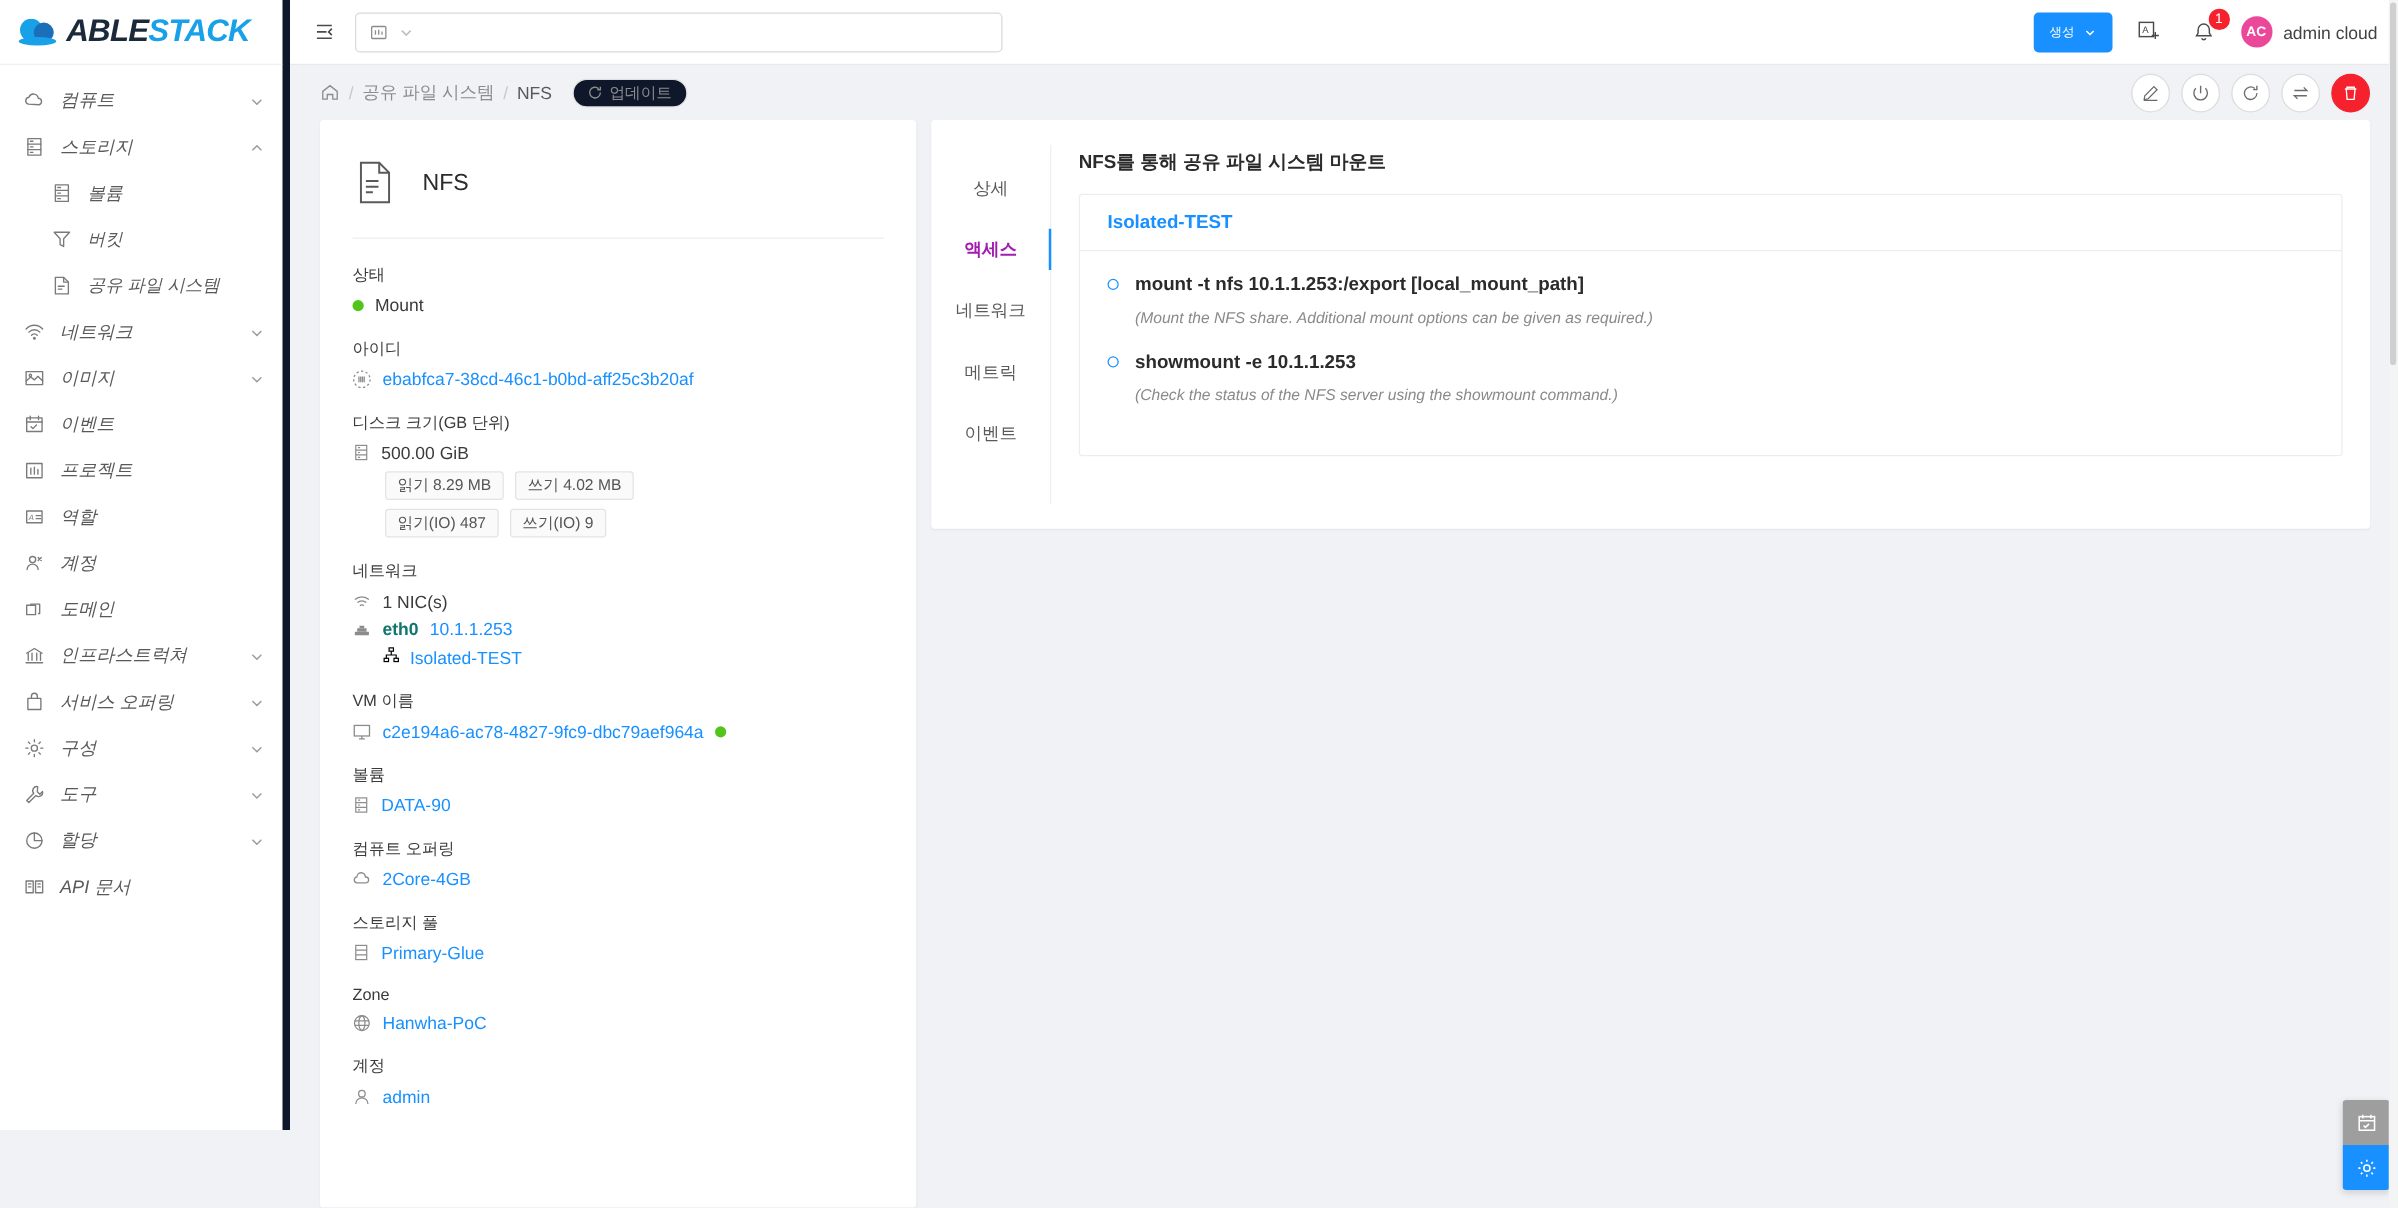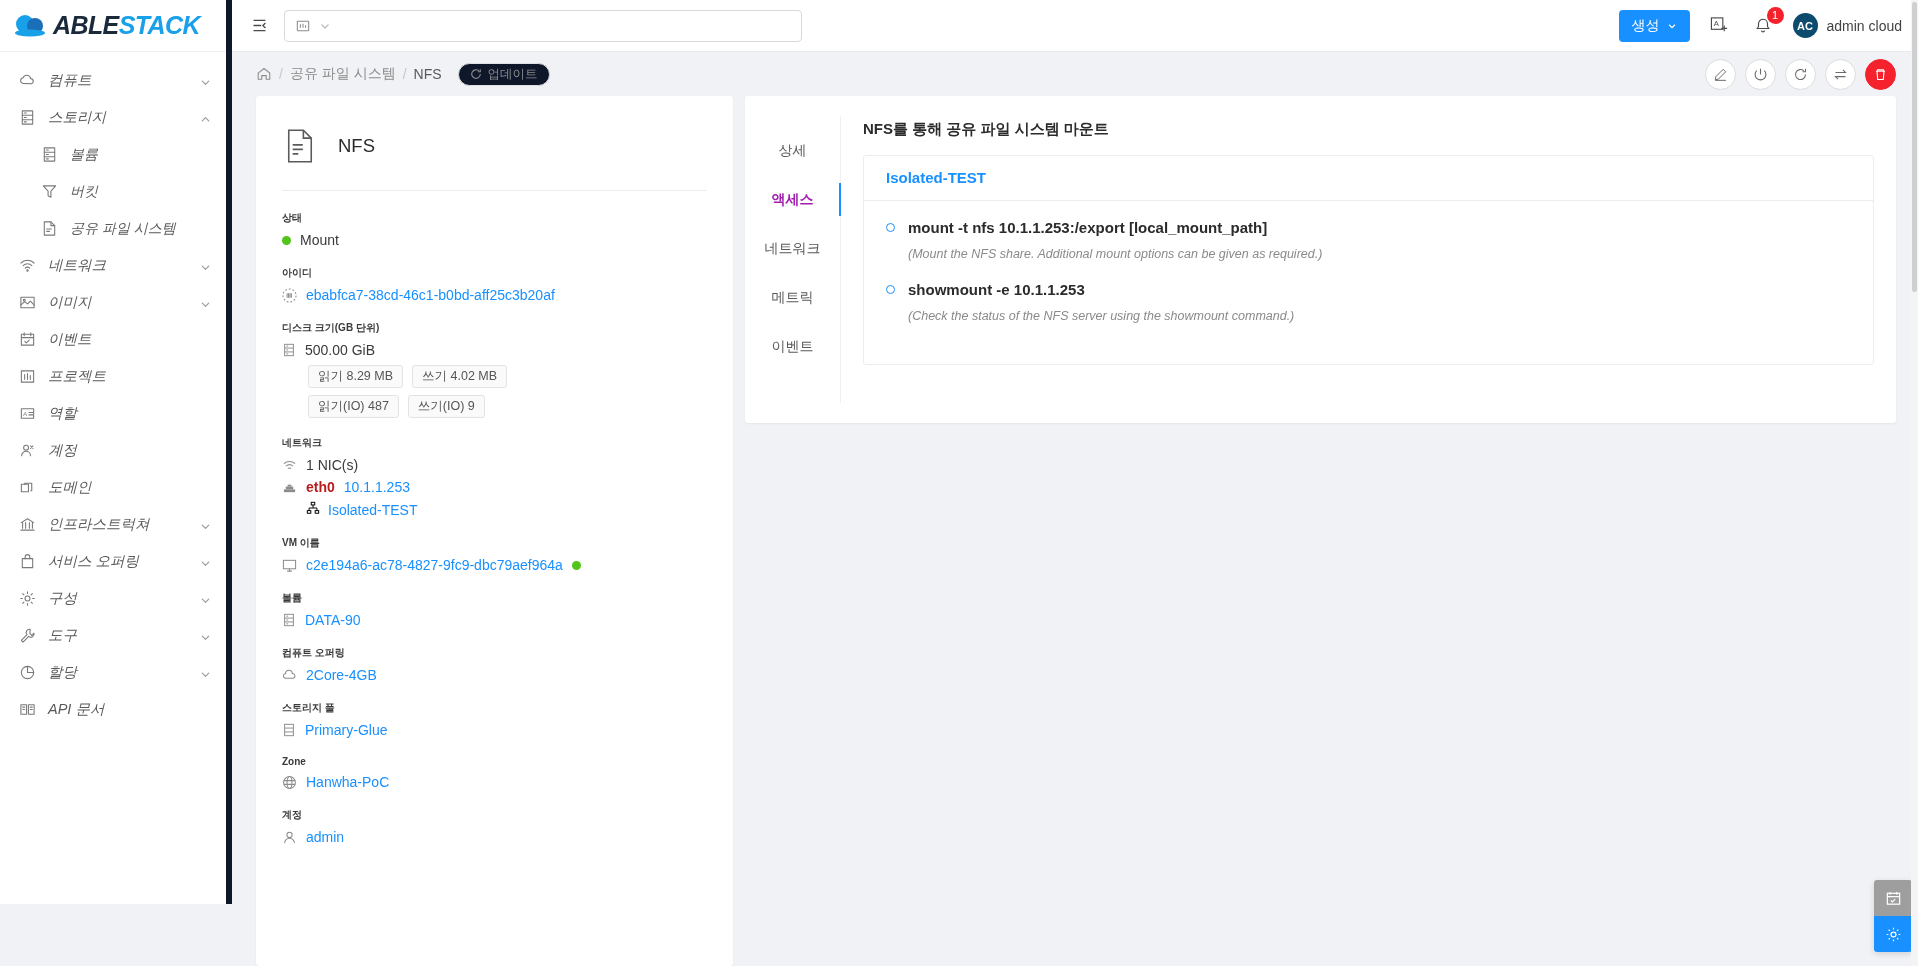--- a/index.html
+++ b/index.html
@@ -52,32 +52,32 @@
   .view-select {
     width: 518px; height: 32px; border: 1px solid #d9d9d9; border-radius: 4px;
     display: flex; align-items: center; padding: 0 11px; gap: 9px; background:#fff; cursor: pointer;
   }
   .view-select .vs-ico { color:#8c8c8c; display:flex; }
   .view-select .vs-label { font-size: 14px; color: #262626; flex: 1 1 auto; }
   .view-select .vs-chev { color: #bfbfbf; display:flex; }
   .topbar-right { margin-left: auto; display: flex; align-items: center; gap: 17px; }
   .create-btn {
     height: 32px; background: #1890ff; color: #fff; border: none; border-radius: 4px;
-    font-size: 14px; padding: 0 13px; display: flex; align-items: center; gap: 7px;
+    font-size: 10px; padding: 0 13px; display: flex; align-items: center; gap: 7px;
     cursor: pointer; font-family: inherit;
   }
   .icon-btn { width: 26px; height: 26px; display:flex; align-items:center; justify-content:center; color:#4a4a4a; cursor:pointer; position: relative; }
   .bell-badge {
     position: absolute; top: -6px; right: -8px; min-width: 17px; height: 17px;
     background: #f5222d; color: #fff; border-radius: 9px; font-size: 11px;
     display: flex; align-items: center; justify-content: center; padding: 0 5px; line-height:1;
   }
   .user-chip { display: flex; align-items: center; gap: 9px; cursor: pointer; }
   .avatar {
-    width: 25px; height: 25px; border-radius: 50%; background: #0c4a6e; color: #fff;
+    width: 25px; height: 25px; border-radius: 50%; background: #ec4899; color: #fff;
     font-size: 11px; font-weight: 700; display: flex; align-items: center; justify-content: center;
   }
   .user-name { font-size: 14px; color: #434343; }
 
   
   .crumb-row {
     height: 44px; display: flex; align-items: center; padding: 0 22px 0 24px; flex: 0 0 44px;
   }
   .crumbs { display: flex; align-items: center; gap: 7px; font-size: 14px; color: #8c8c8c; }
   .crumbs .home { color: #8c8c8c; display: flex; cursor:pointer; }
@@ -101,32 +101,32 @@
 
   .card { background: #fff; border-radius: 3px; box-shadow: 0 1px 2px rgba(0,0,0,0.05); }
 
   .left-card { width: 477px; flex: 0 0 477px; padding: 26px 26px 20px 26px; overflow: hidden; }
   .res-head { display: flex; align-items: center; gap: 22px; padding: 6px 0 0 2px; }
   .res-icon { color: #5a5a5a; display:flex; }
   .res-title { font-size: 18.5px; color: #2b2b2b; }
   .divider { height: 1px; background: #ededed; margin: 26px 0 20px 0; }
 
   .field { margin-bottom: 18px; }
-  .field-label { font-size: 10px; font-weight: 700; color: #3a3a3a; margin-bottom: 7px; }
+  .field-label { font-size: 13px; font-weight: 400; color: #3a3a3a; margin-bottom: 7px; }
   .field-val { font-size: 14px; color: #3a3a3a; display: flex; align-items: center; gap: 9px; }
   .field-val .fi { color: #8c8c8c; display: flex; flex: 0 0 auto; }
   .link { color: #1890ff; cursor: pointer; }
   .dot { width: 9px; height: 9px; border-radius: 50%; background: #52c41a; flex: 0 0 9px; }
   .tag-row { display: flex; gap: 9px; margin: 7px 0 0 26px; }
   .tag {
     border: 1px solid #e3e3e3; border-radius: 3px; background: #fafafa;
     font-size: 12.5px; color: #555; padding: 2px 9px; white-space: nowrap;
   }
   .nic-sub { display: flex; align-items: center; gap: 8px; margin: 6px 0 0 24px; font-size: 14px; }
-  .bold { font-weight: 700; color: #b91c1c; }
+  .bold { font-weight: 700; color: #0f766e; }
 
   
   .right-card { flex: 1 1 auto; min-width: 0; display: flex; padding: 20px 0 20px 0; height: 327px; }
   .tabs-col {
     width: 96px; flex: 0 0 96px; border-right: 1px solid #f0f0f0; padding-top: 10px;
     display: flex; flex-direction: column;
   }
   .tab {
     height: 49px; display: flex; align-items: center; justify-content: center;
     font-size: 14px; color: #595959; cursor: pointer; position: relative;

